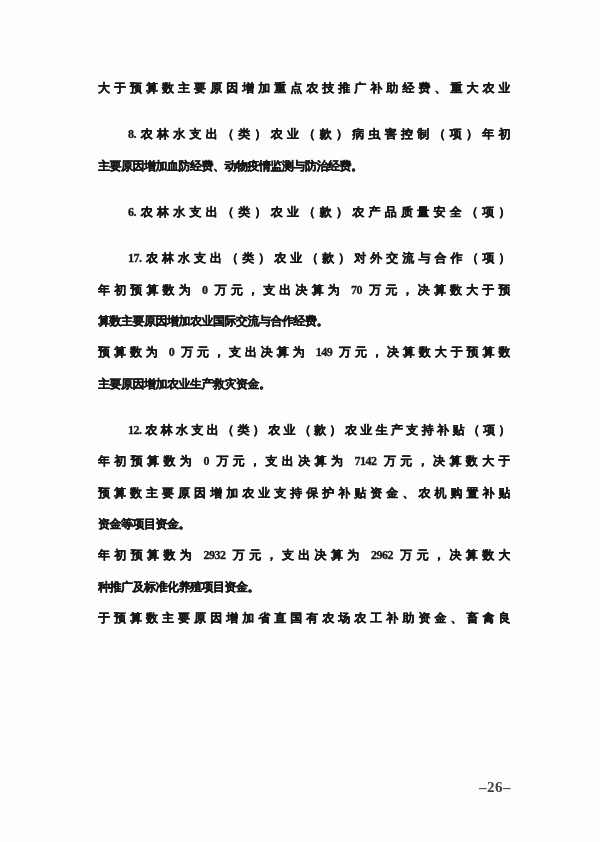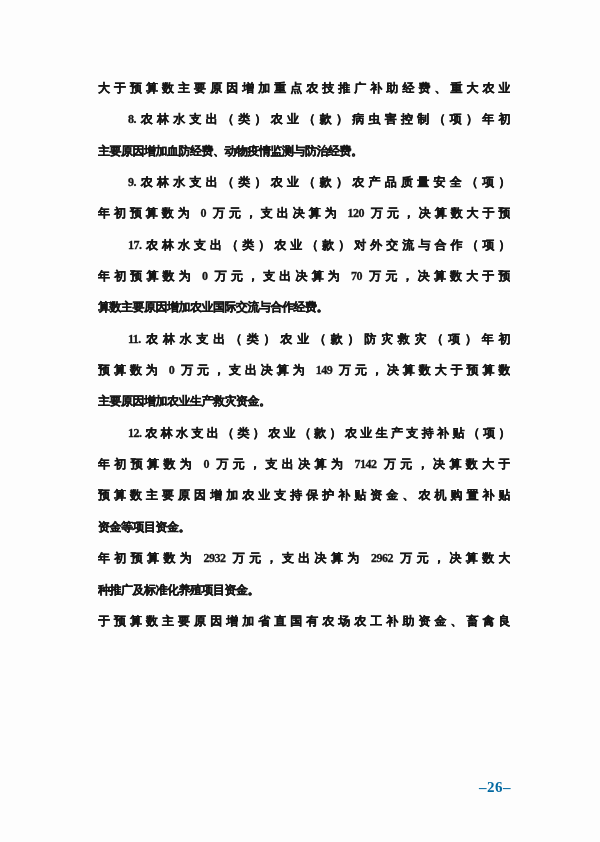--- a/index.html
+++ b/index.html
@@ -31,49 +31,48 @@
     overflow: hidden;
     text-align: left;
     -webkit-text-stroke: 0.3px #161616;
   }
   .line.justify {
     text-align: justify;
     text-align-last: justify;
   }
   .line.indent {
     padding-left: 30px;
+    margin-top: 15px;
   }
   .page-number {
     position: absolute;
     top: 775px;
     left: 467px;
     width: 56px;
     height: 24px;
     line-height: 24px;
     text-align: center;
     font-size: 15px;
     font-weight: 700;
     letter-spacing: 0.5px;
-    color: #0369a1;
+    color: #404040;
   }
 </style>
 </head>
 <body>
 
 <div class="page">
   <div class="text-block">
       <div class="line justify">大于预算数主要原因增加重点农技推广补助经费、重大农业</div>
       <div class="line indent justify">8.农林水支出（类）农业（款）病虫害控制（项）年初</div>
       <div class="line">主要原因增加血防经费、动物疫情监测与防治经费。</div>
-      <div class="line indent justify">9.农林水支出（类）农业（款）农产品质量安全（项）</div>
-      <div class="line justify">年初预算数为 0 万元，支出决算为 120 万元，决算数大于预</div>
+      <div class="line indent justify">6.农林水支出（类）农业（款）农产品质量安全（项）</div>
       <div class="line indent justify">17.农林水支出（类）农业（款）对外交流与合作（项）</div>
       <div class="line justify">年初预算数为 0 万元，支出决算为 70 万元，决算数大于预</div>
       <div class="line">算数主要原因增加农业国际交流与合作经费。</div>
-      <div class="line indent justify">11.农林水支出（类）农业（款）防灾救灾（项）年初</div>
       <div class="line justify">预算数为 0 万元，支出决算为 149 万元，决算数大于预算数</div>
       <div class="line">主要原因增加农业生产救灾资金。</div>
       <div class="line indent justify">12.农林水支出（类）农业（款）农业生产支持补贴（项）</div>
       <div class="line justify">年初预算数为 0 万元，支出决算为 7142 万元，决算数大于</div>
       <div class="line justify">预算数主要原因增加农业支持保护补贴资金、农机购置补贴</div>
       <div class="line">资金等项目资金。</div>
       <div class="line justify">年初预算数为 2932 万元，支出决算为 2962 万元，决算数大</div>
       <div class="line">种推广及标准化养殖项目资金。</div>
       <div class="line justify">于预算数主要原因增加省直国有农场农工补助资金、畜禽良</div>
     </div>

